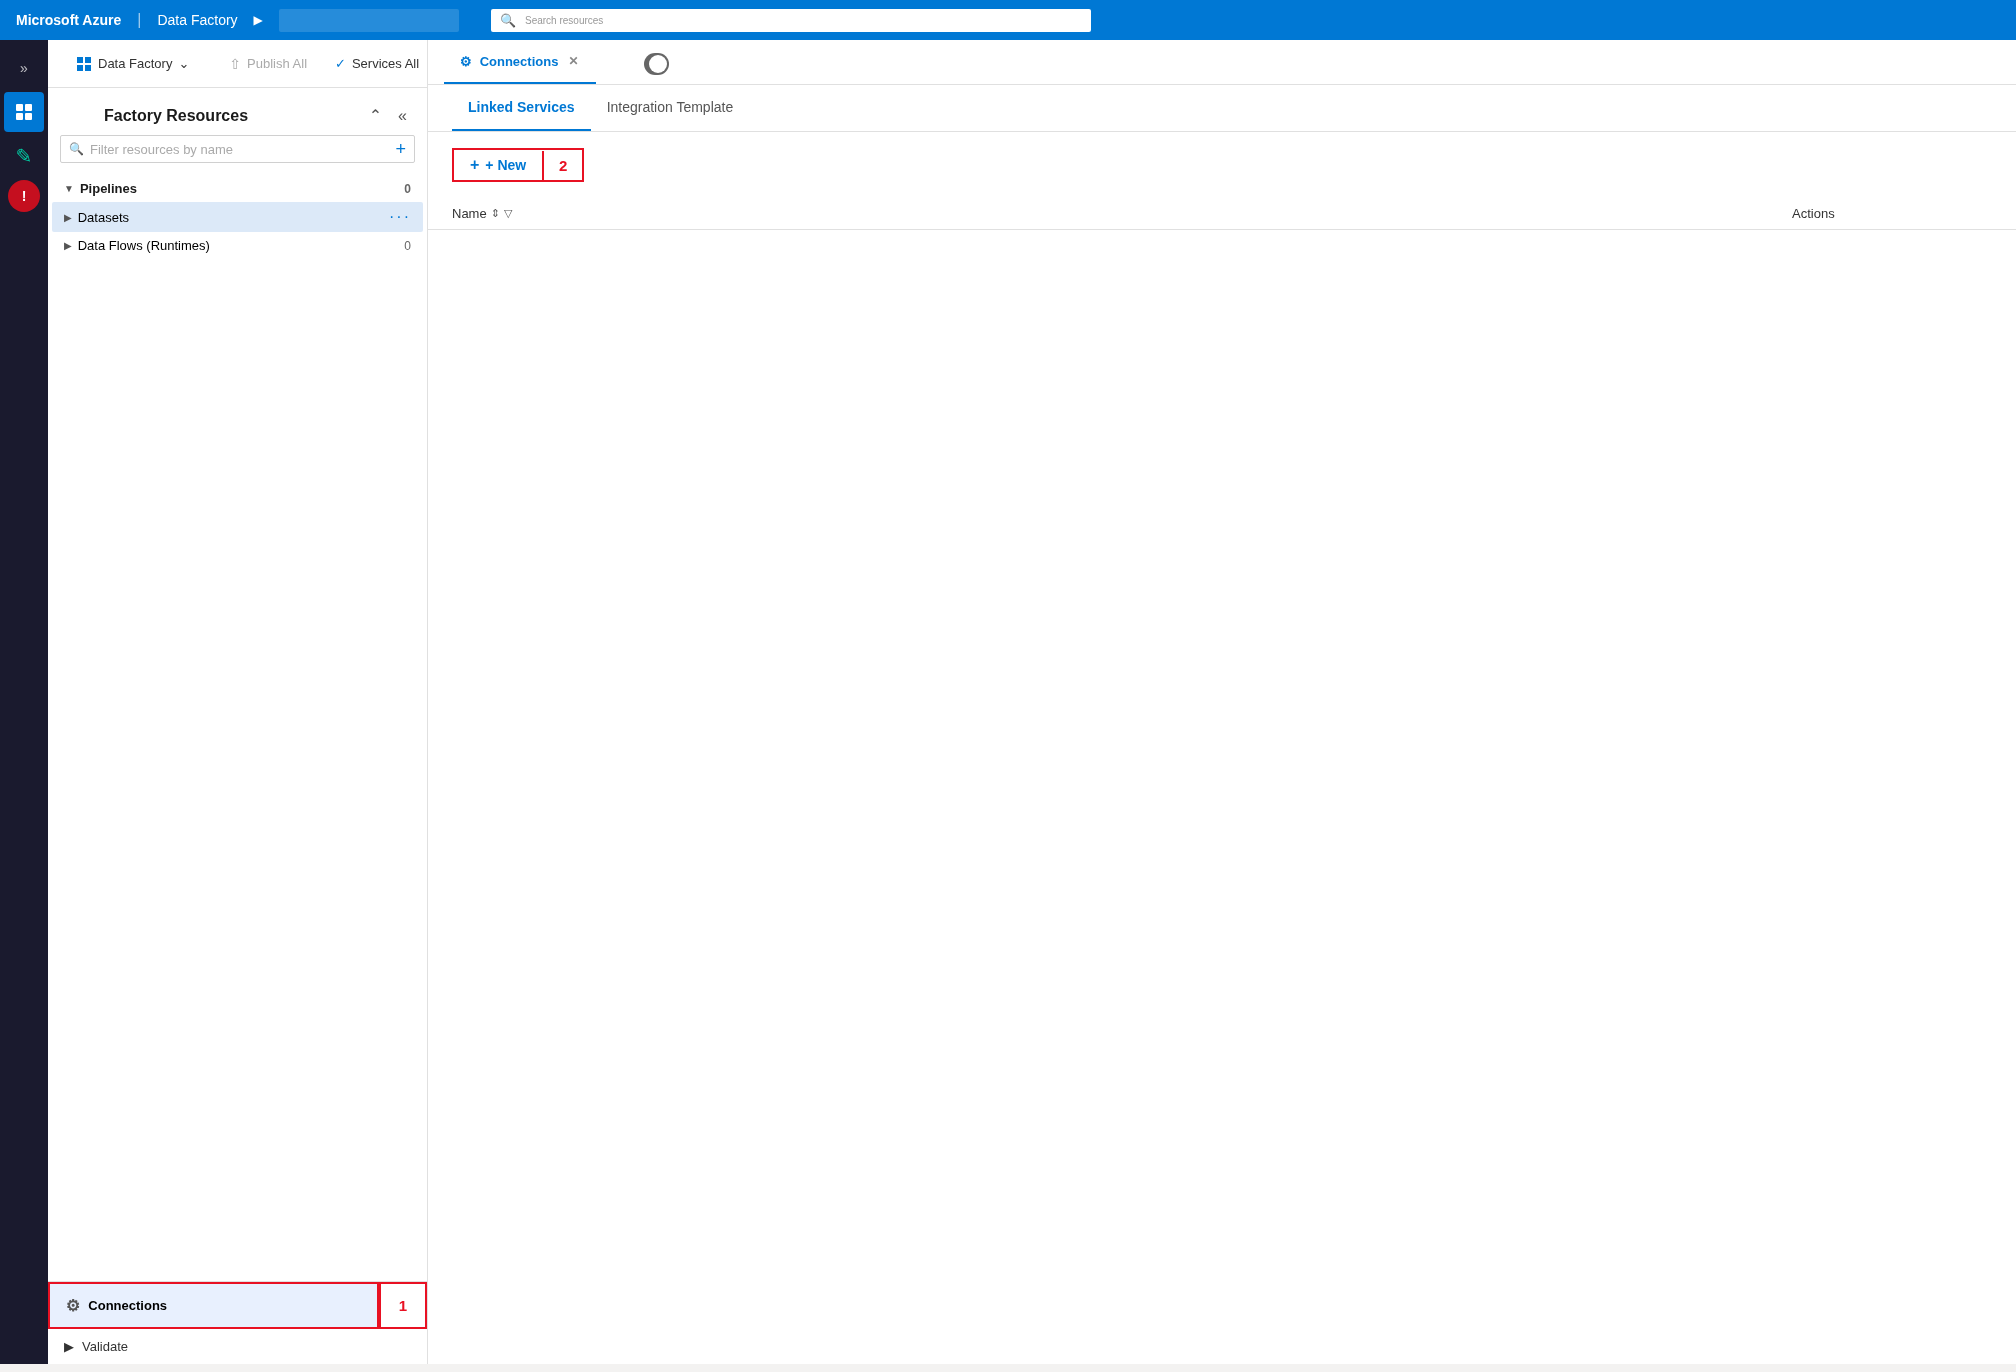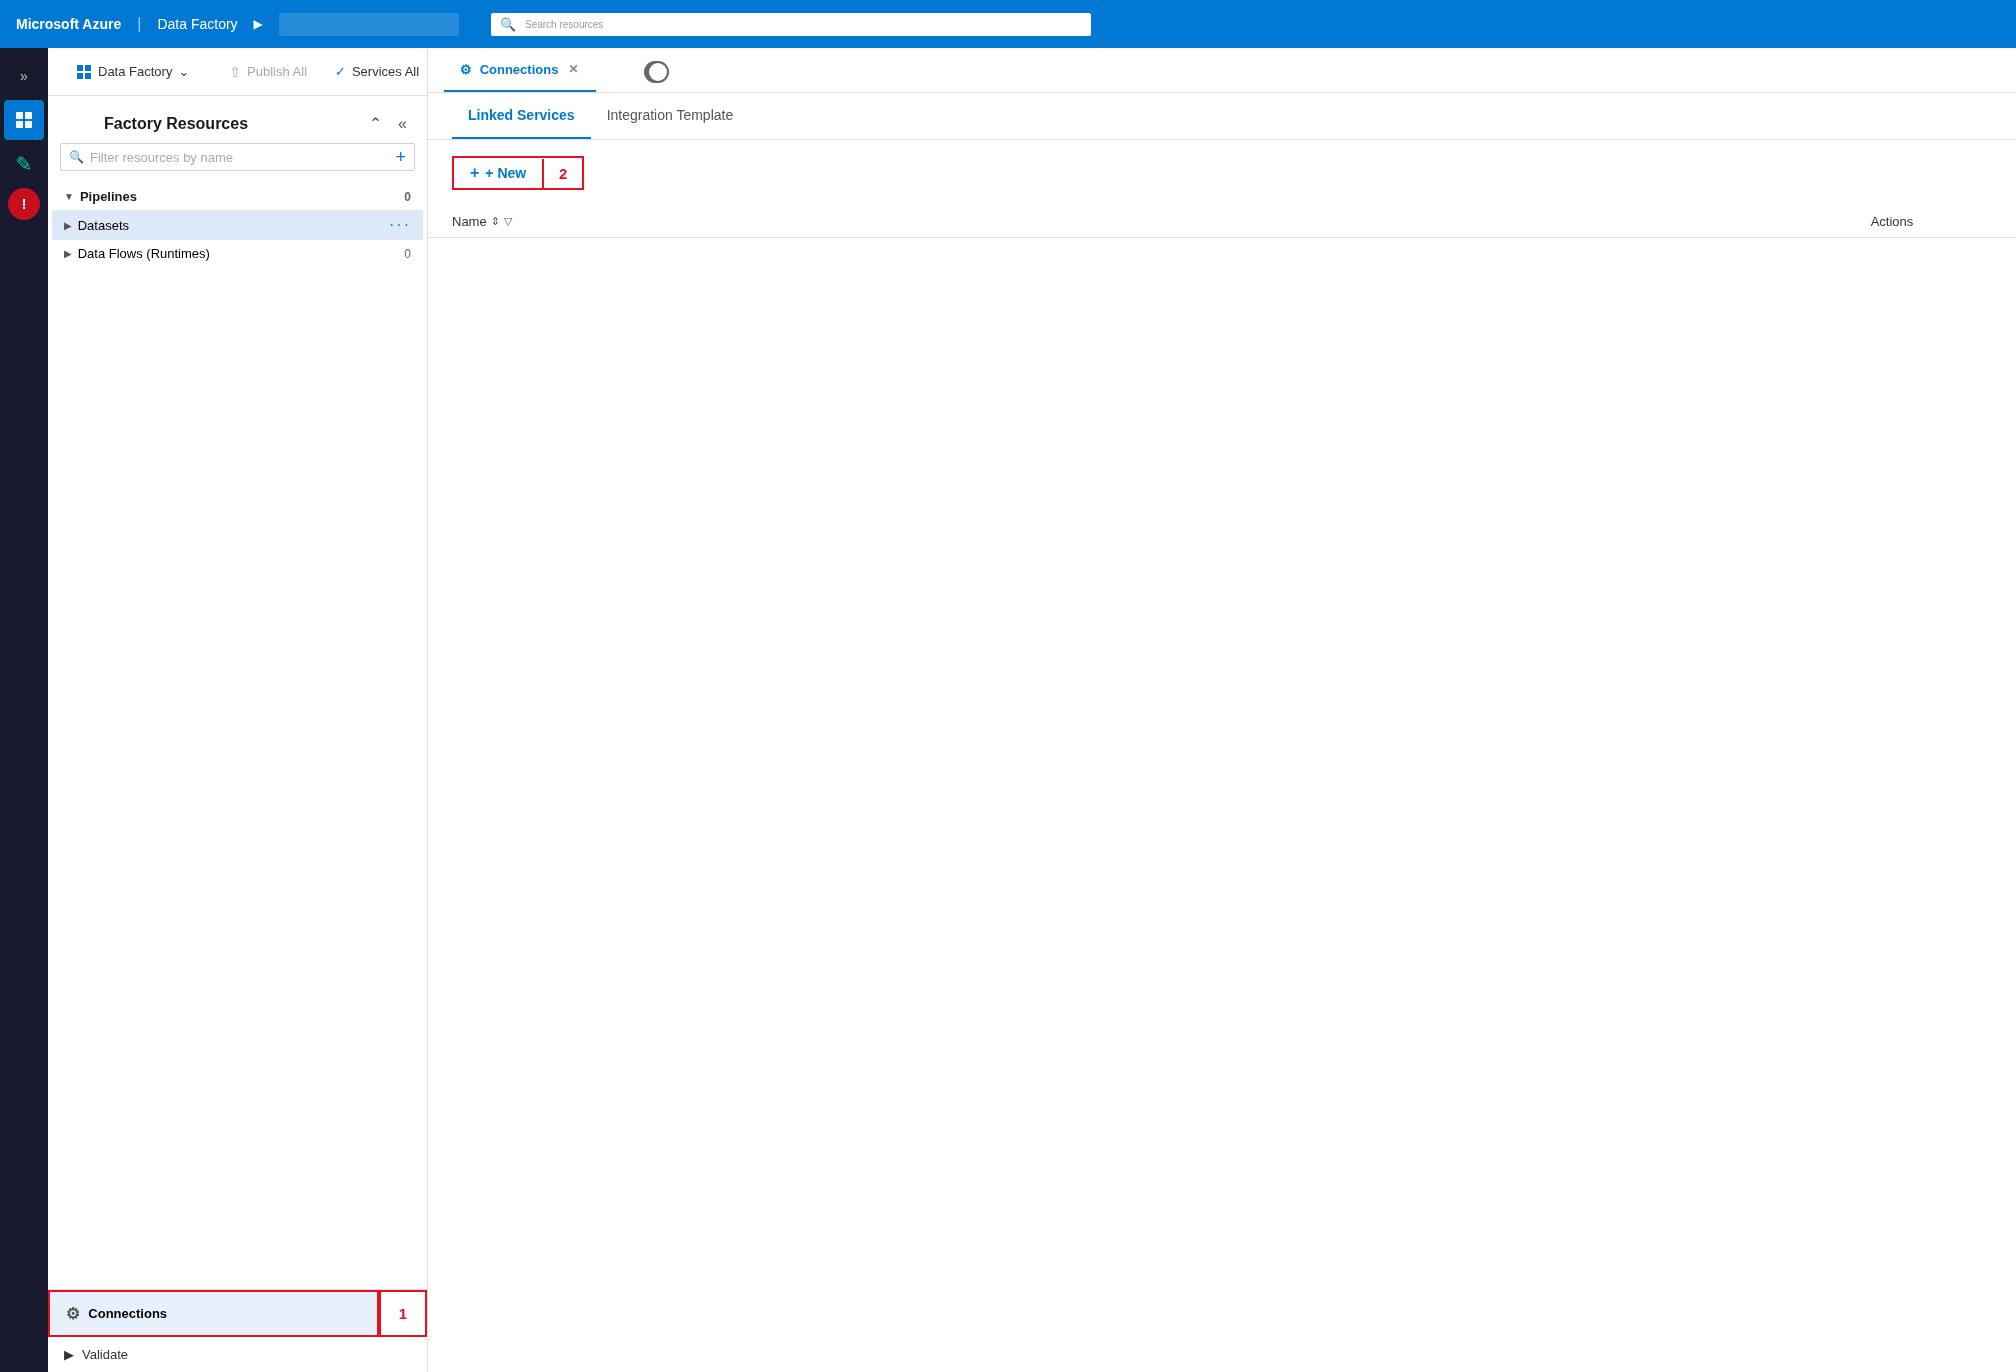--- a/index.html
+++ b/index.html
@@ -4,21 +4,21 @@
   <style>
     * { box-sizing: border-box; margin: 0; padding: 0; }
     body { font-family: 'Segoe UI', Arial, sans-serif; font-size: 13px; background: #f3f2f1; overflow: hidden; }
 
     
     .top-bar {
       display: flex;
       align-items: center;
       background: #0078d4;
       color: white;
-      height: 48px;
+      height: 40px;
       padding: 0 16px;
       gap: 12px;
       flex-shrink: 0;
     }
     .top-bar-brand { font-size: 14px; font-weight: 600; white-space: nowrap; }
     .top-bar-separator { color: rgba(255,255,255,0.6); font-size: 16px; margin: 0 4px; }
     .top-bar-factory { font-size: 14px; font-weight: 400; white-space: nowrap; }
     .top-bar-breadcrumb-arrow { font-size: 12px; margin: 0 4px; }
     .top-bar-textbox {
       background: rgba(255,255,255,0.15);
@@ -347,21 +347,20 @@
       font-weight: 600;
     }
 
     
     .table-header {
       display: flex;
       align-items: center;
       padding: 8px 24px;
       border-bottom: 1px solid #e0e0e0;
       background: white;
-      text-align: center;
     }
     .col-name { flex: 1; display: flex; align-items: center; gap: 4px; color: #333; font-size: 13px; }
     .col-actions { width: 200px; color: #333; font-size: 13px; }
     .sort-icon { font-size: 11px; color: #555; }
     .filter-icon { font-size: 11px; color: #555; }
 
     .globe-icon { font-size: 14px; }
   </style>
 </head>
 <body>

